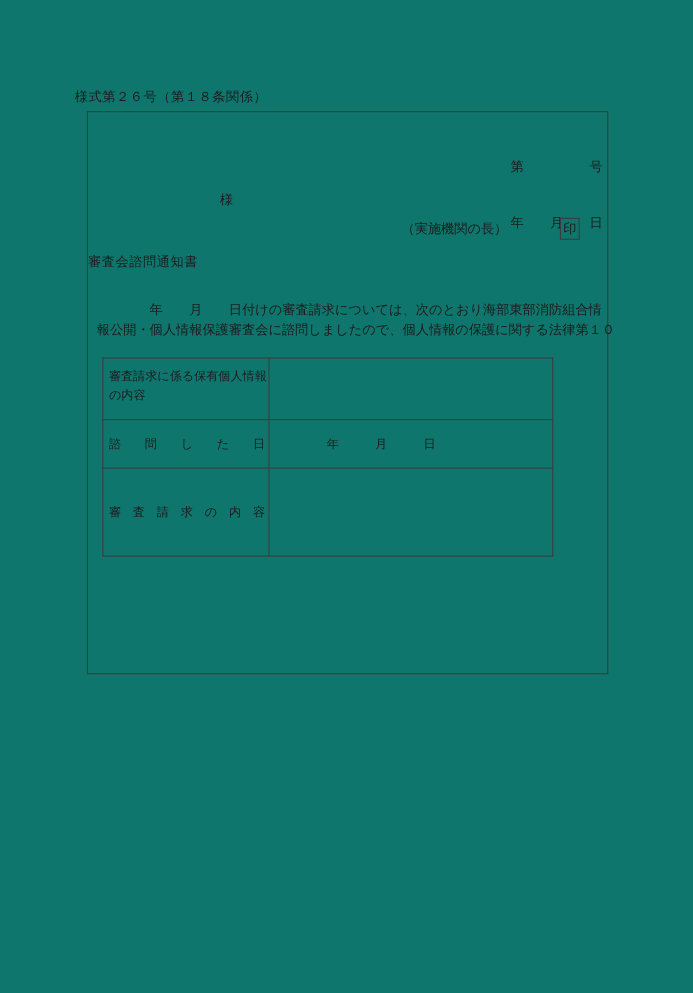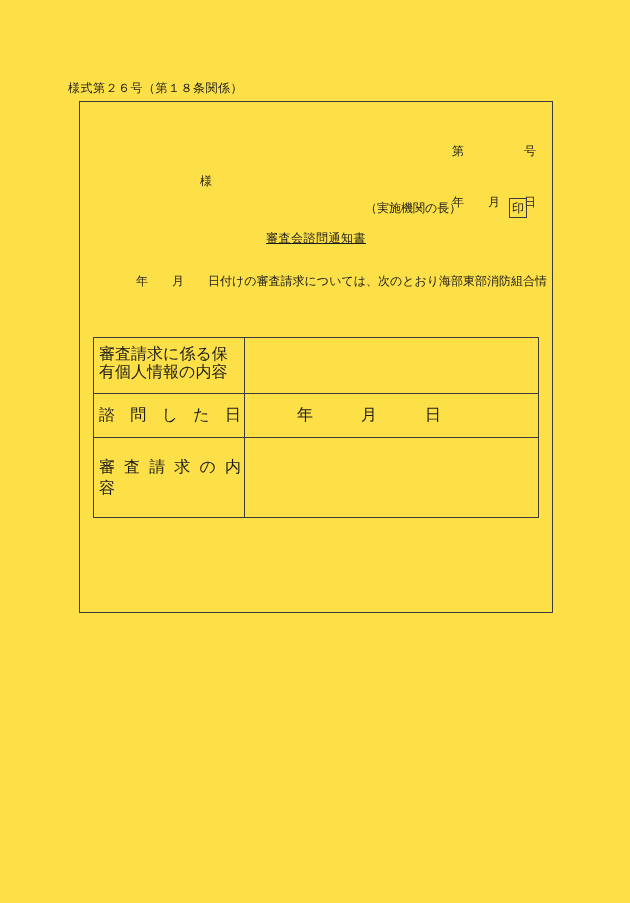--- a/index.html
+++ b/index.html
@@ -1,21 +1,21 @@
 <!DOCTYPE html>
 <html><head>
 <meta charset="utf-8">
 <style>
   * { margin: 0; padding: 0; box-sizing: border-box; }
   html, body { background: #ffffff; }
   .page {
     position: relative;
     width: 630px;
     height: 903px;
-    background: #fde047;
+    background: #0f766e;
     color: #1c1c1c;
     font-family: "DejaVu Serif", "Liberation Serif", serif;
     font-size: 12px;
     overflow: hidden;
     padding-left: 44px;
   }
   .form-number {
     position: absolute;
     left: 68px;
     top: 80px;
@@ -27,21 +27,21 @@
     position: absolute;
     left: 79px;
     top: 101px;
     width: 474px;
     height: 512px;
     border: 1px solid #3c3c3c;
   }
   .doc-num {
     position: absolute;
     top: 7px;
-    right: 16px;
+    right: 4px;
     line-height: 17px;
     white-space: pre;
   }
   .addressee {
     position: absolute;
     left: 120px;
     top: 70px;
     line-height: 18px;
   }
   .issuer {
@@ -58,45 +58,43 @@
     height: 20px;
     border: 1px solid #3c3c3c;
     text-align: center;
     line-height: 19px;
   }
   .title {
     position: absolute;
     left: 0;
     top: 127px;
     width: 100%;
-    text-align: center;
+    text-align: left;
     line-height: 18px;
     letter-spacing: 0.5px;
-    text-decoration: underline;
   }
   .body {
     position: absolute;
     left: 8px;
     top: 160px;
     width: 466px;
     margin-top: 10px;
   }
   .bline {
     line-height: 19px;
     white-space: pre;
   }
   .ntable {
     position: absolute;
     left: 13px;
     top: 223px;
-    width: 446px;
+    width: 410px;
     border-collapse: collapse;
     table-layout: fixed;
-    font-size: 16px;
-    margin-top: 12px;
+    font-size: 11px;
   }
   .ntable td {
     border: 1px solid #3c3c3c;
     color: #1c1c1c;
   }
   .lab-top {
     vertical-align: top;
     padding: 7px 1px 0 5px;
     line-height: 18px;
   }
@@ -138,20 +136,21 @@
     <div class="addressee">様</div>
 
     <div class="issuer">（実施機関の長）</div>
 
     <div class="seal"><span>印</span></div>
 
     <div class="title">審査会諮問通知書</div>
 
     <div class="body">
       <div class="bline">　　　　年　　月　　日付けの審査請求については、次のとおり海部東部消防組合情</div>
+      <div class="bline">報公開・個人情報保護審査会に諮問しましたので、個人情報の保護に関する法律第１０</div>
     </div>
 
     <table class="ntable">
       <colgroup>
         <col style="width:151px">
         <col>
       </colgroup>
       <tbody>
         <tr style="height:56px">
           <td class="lab-top">審査請求に係る保有個人情報の内容</td>

